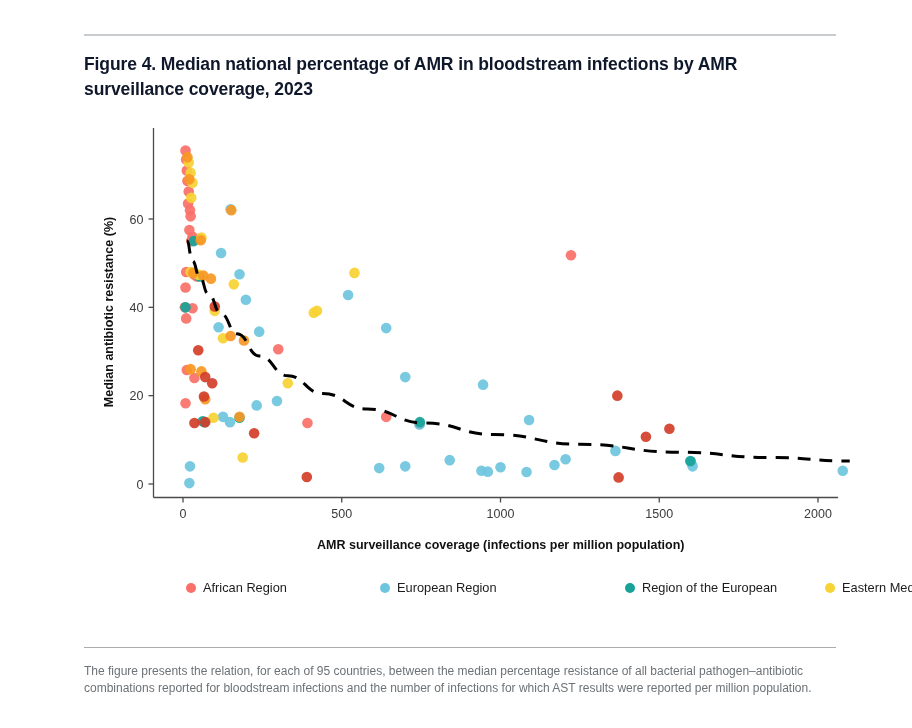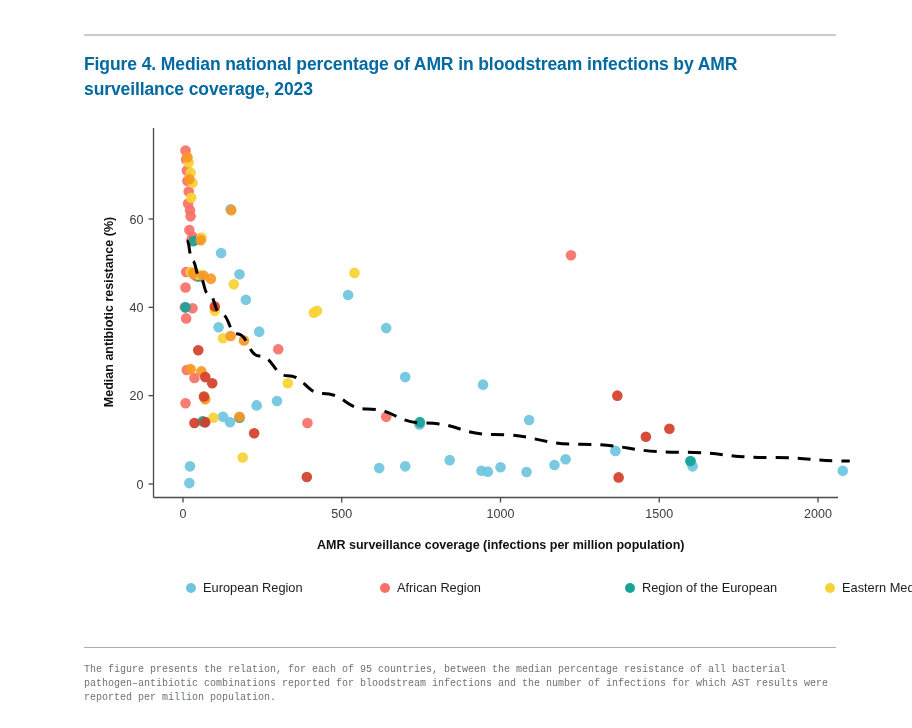--- a/index.html
+++ b/index.html
@@ -34,21 +34,21 @@
   
   .fig-title {
     position: absolute;
     left: 84px;
     top: 52px;
     width: 740px;
     font-size: 17.5px;
     font-weight: bold;
     line-height: 1.42;
     letter-spacing: -0.1px;
-    color: #0369a1;
+    color: #0f172a;
   }
 
   
   .plot-wrap {
     position: absolute;
     left: 0;
     top: 0;
     width: 912px;
     height: 728px;
     pointer-events: none;
@@ -93,24 +93,23 @@
     border-radius: 50%;
     flex: 0 0 auto;
   }
 
   
   .footnote {
     position: absolute;
     left: 84px;
     top: 663px;
     width: 752px;
-    font-size: 10px;
+    font-size: 12px;
     line-height: 1.42;
     color: #6d7276;
-    font-family: Liberation Mono, monospace;
   }
 </style>
 </head>
 <body>
 
 <div class="page">
 
   <div class="rule rule-top"></div>
 
   <div class="fig-title">Figure 4. Median national percentage of AMR in bloodstream infections by AMR surveillance coverage, 2023</div>
@@ -266,28 +265,28 @@
           <text x="659.25" y="517.5" text-anchor="middle" class="tick-label">1500</text>
           <text x="818" y="517.5" text-anchor="middle" class="tick-label">2000</text>
           <text x="500.75" y="549" text-anchor="middle" class="axis-title">AMR surveillance coverage (infections per million population)</text>
           <text x="0" y="0" text-anchor="middle" class="axis-title" transform="translate(113,312) rotate(-90)">Median antibiotic resistance (%)</text>
         </g>
     </svg>
   </div>
 
   <div class="legend" id="legend">
       <div class="legend-item">
+        <span class="legend-dot" style="background: rgb(249, 112, 104);"></span>
+        <span>African Region</span>
+      </div>
+      <div class="legend-item">
         <span class="legend-dot" style="background: rgb(110, 198, 222);"></span>
         <span>European Region</span>
       </div>
       <div class="legend-item">
-        <span class="legend-dot" style="background: rgb(249, 112, 104);"></span>
-        <span>African Region</span>
-      </div>
-      <div class="legend-item">
         <span class="legend-dot" style="background: rgb(23, 163, 152);"></span>
         <span>Region of the European</span>
       </div>
       <div class="legend-item">
         <span class="legend-dot" style="background: rgb(247, 211, 51);"></span>
         <span>Eastern Mediterranean Region</span>
       </div>
     </div>
 
   <div class="rule rule-bottom"></div>

